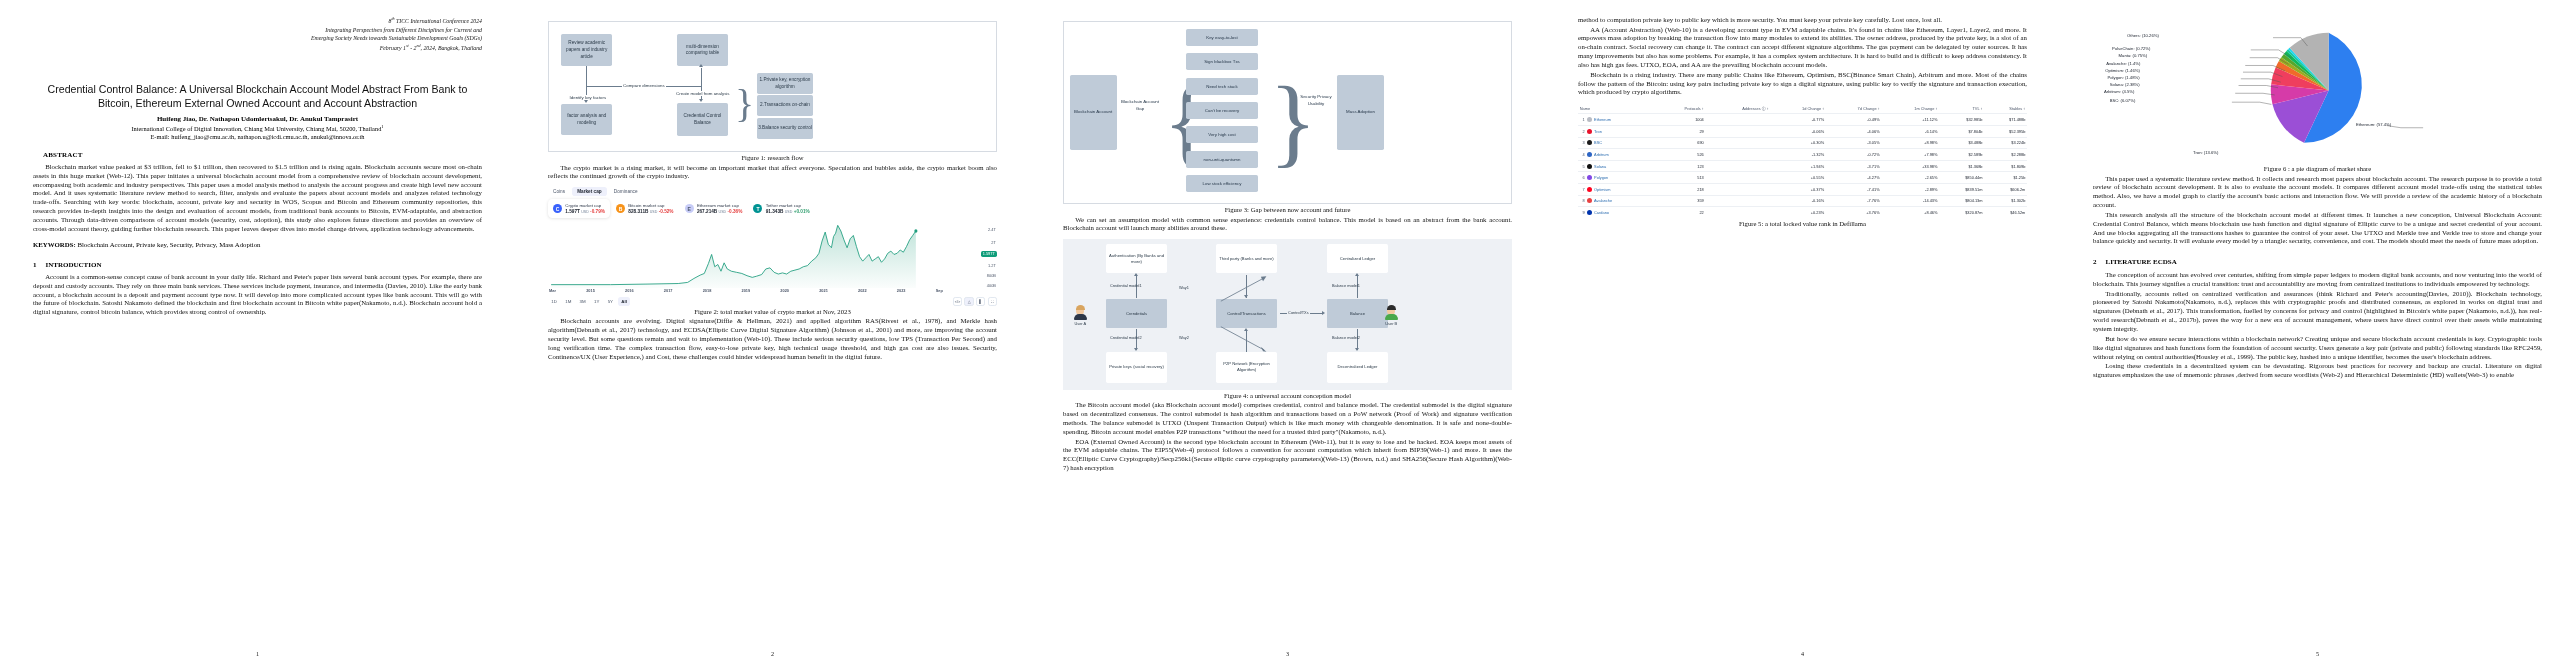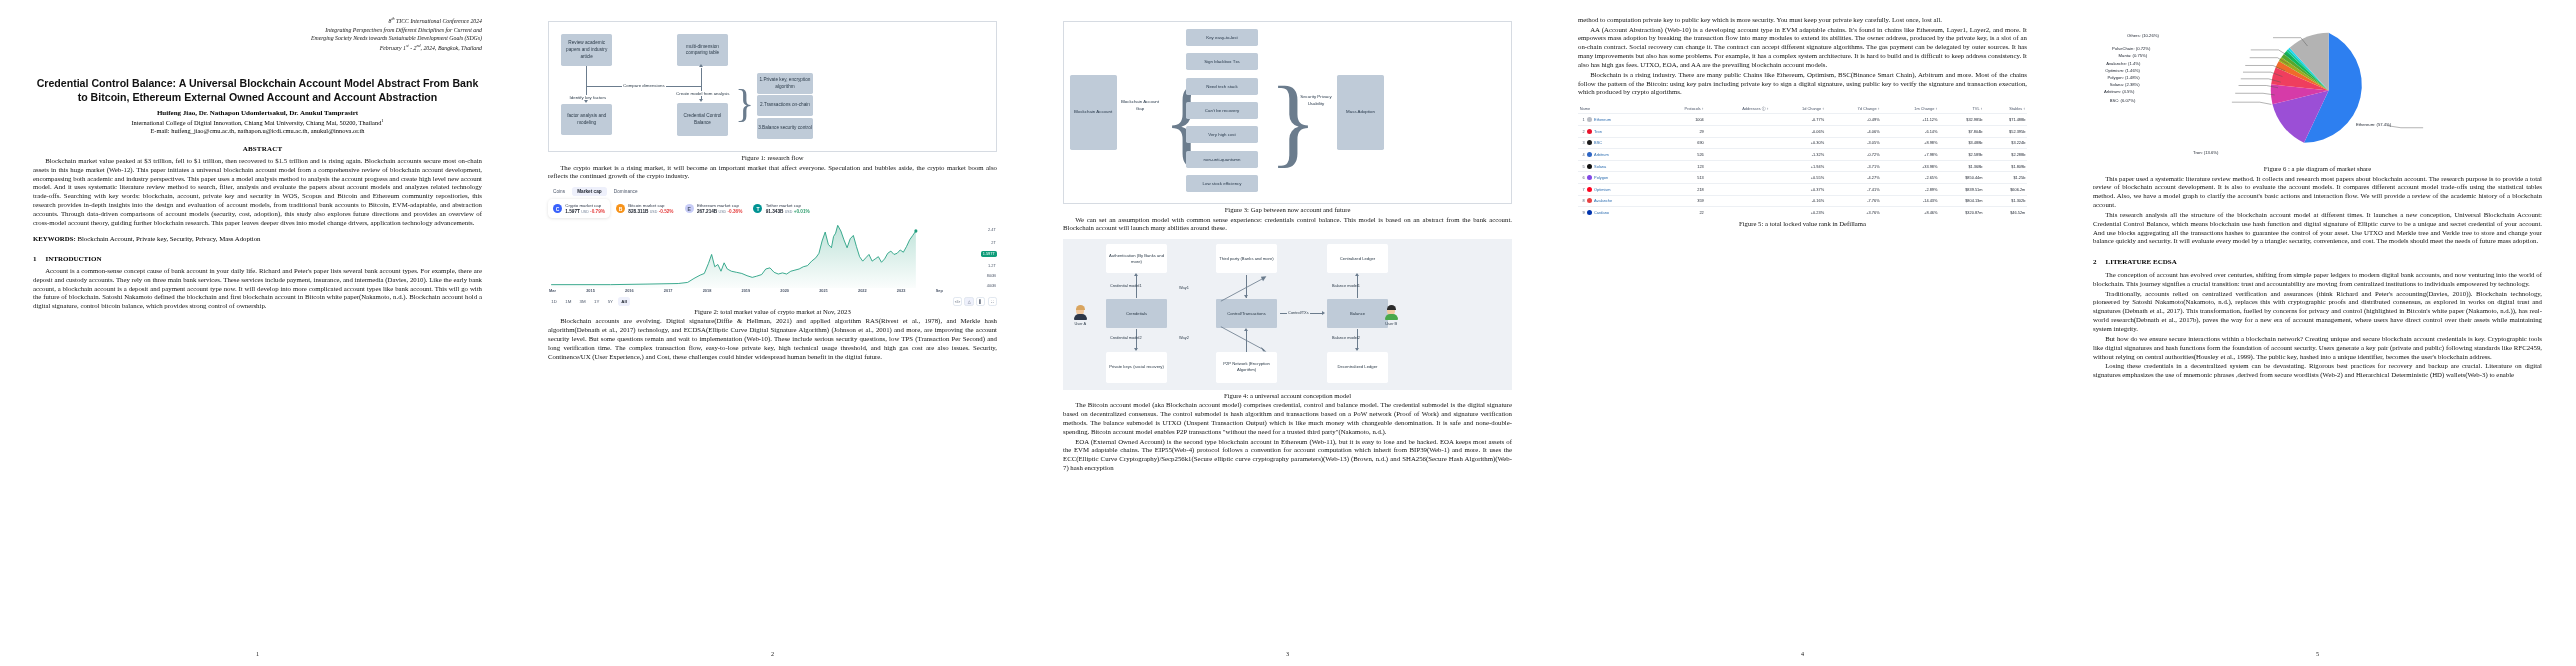--- a/index.html
+++ b/index.html
@@ -23,36 +23,36 @@
     text-align: center; font-size: 6.1px; color: #111;
     font-family: "Liberation Serif", serif;
   }
   .conf { text-align: right; font-style: italic; font-size: 5.8px; line-height: 1.55; color:#111; }
   .conf div { white-space: nowrap; }
   sup { font-size: 70%; vertical-align: super; }
 
   .title {
     text-align: center;
     font-family: "Liberation Sans", sans-serif;
-    font-weight: bold;
+    font-weight: normal;
     font-size: 10.6px;
     line-height: 1.32;
-    margin-top: 24px;
+    margin-top: 30px;
     color: #111;
   }
   .authors { text-align:center; font-weight:bold; font-size:7px; margin-top:3.9px; }
   .affil { text-align:center; font-size:6.4px; margin-top:1.1px; }
   .email { text-align:center; font-size:6.4px; margin-top:0.6px; }
 
   .sec-head {
     font-family: "Liberation Serif", serif;
     font-weight: bold; font-size: 7px;
     margin: 11px 0 3.9px 0; letter-spacing:0.2px;
   }
-  .sec-head.abs { text-align:center; padding-left: 10px; }
+  .sec-head.abs { text-align:left; padding-left: 10px; }
   .sec-num { display:flex; gap: 9px; margin: 12.2px 0 4.4px 0; font-weight:bold; font-size:7px; }
 
   p.body {
     font-size: 6.8px;
     line-height: 1.30;
     text-align: justify;
     text-indent: 12.2px;
     margin: 0 0 1.1px 0;
     color: #111;
     hyphens: auto;

